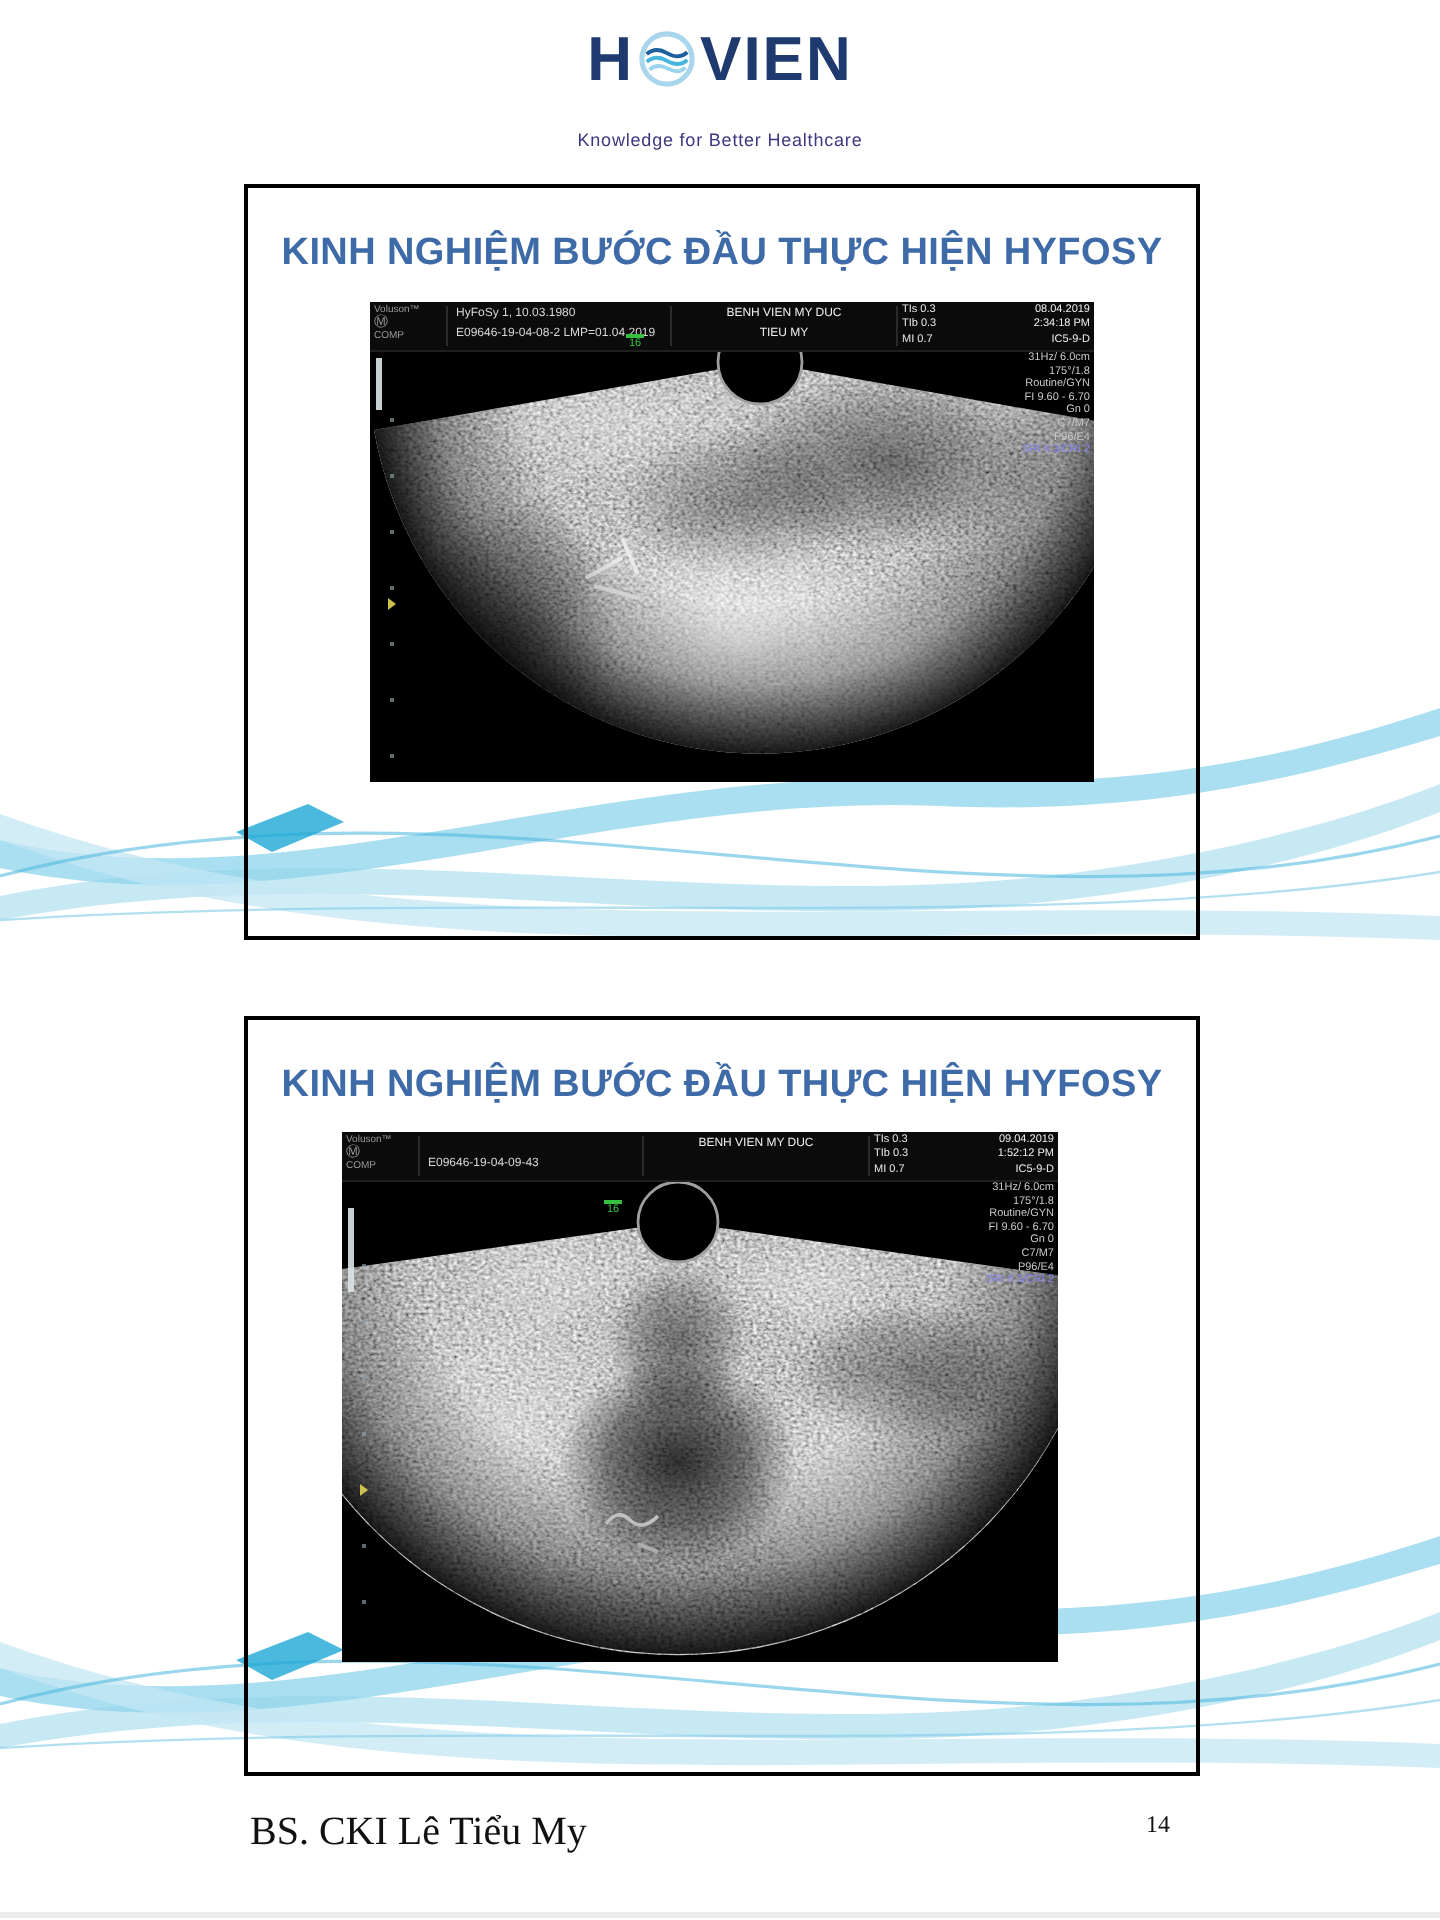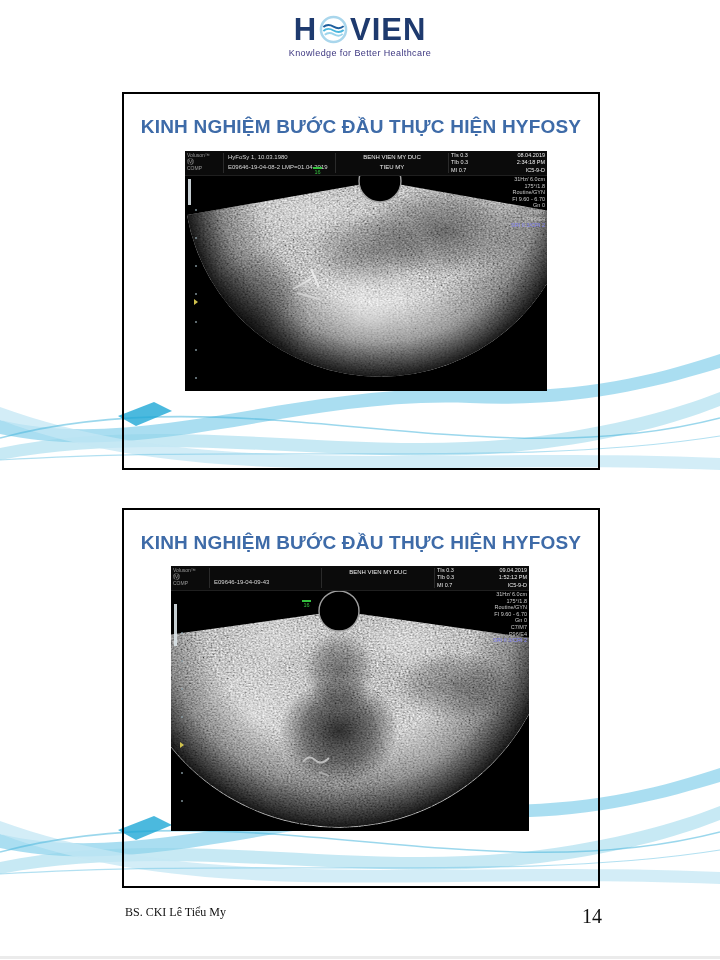--- a/index.html
+++ b/index.html
@@ -3,21 +3,21 @@
 <meta charset="utf-8">
 <style>
   html,body{margin:0;padding:0;background:#fff;}
   .page{position:relative;width:720px;height:960px;background:#fff;overflow:hidden;font-family:"Liberation Sans",sans-serif;}
 
   
   .logo-wrap{position:absolute;top:14px;left:0;right:0;text-align:center;z-index:6;}
   .logo-row{display:inline-flex;align-items:center;justify-content:center;gap:1px;}
   .logo-txt{font-weight:bold;font-size:31px;letter-spacing:1px;color:#1e3a6e;line-height:1;}
   .logo-o{display:inline-block;width:29px;height:29px;margin:0 1px;}
-  .logo-tagline{margin-top:3px;font-size:9px;letter-spacing:.4px;color:#3d3780;}
+  .logo-tagline{margin-top:20px;font-size:9px;letter-spacing:.4px;color:#3d3780;}
 
   
   .waves{position:absolute;left:0;width:720px;height:120px;z-index:2;pointer-events:none;}
   .w1{top:352px;} .w2{top:766px;}
 
   
   .slide{position:absolute;left:122px;width:478px;border:2.5px solid #000;box-sizing:border-box;z-index:4;background:transparent;}
   .s1{top:92px;height:378px;}
   .s2{top:508px;height:380px;}
   .slide-title{margin:0;padding-top:22px;text-align:center;font-size:19px;font-weight:bold;letter-spacing:.2px;color:#3e6ba8;}
@@ -44,22 +44,22 @@
   .us-lbar{position:absolute;left:3px;width:3px;background:#dde6ea;opacity:.9;z-index:3;}
   .lb1{top:28px;height:26px;} .lb2{top:38px;height:42px;}
   .us-dots{position:absolute;left:10px;width:2px;z-index:3;opacity:.65;
     background:repeating-linear-gradient(180deg,#8fa3ab 0 2px,transparent 2px 28px);}
   .d1{top:58px;bottom:10px;} .d2{top:66px;bottom:10px;}
   .us-caret{position:absolute;left:9px;width:0;height:0;z-index:3;
     border-left:4px solid #cfc14d;border-top:3px solid transparent;border-bottom:3px solid transparent;}
   .c1{top:148px;} .c2{top:176px;}
 
   
-  .footer-author{position:absolute;left:125px;top:905px;font-family:"Liberation Serif",serif;font-size:12px;color:#111;z-index:6;}
-  .footer-page{position:absolute;left:556px;top:905px;width:46px;text-align:right;font-family:"Liberation Serif",serif;font-size:20px;color:#111;z-index:6;}
+  .footer-author{position:absolute;left:125px;top:905px;font-family:"Liberation Serif",serif;font-size:20px;color:#111;z-index:6;}
+  .footer-page{position:absolute;left:556px;top:905px;width:46px;text-align:center;font-family:"Liberation Serif",serif;font-size:12px;color:#111;z-index:6;}
   .bottom-line{position:absolute;left:0;right:0;bottom:1px;height:3px;background:#ebebeb;z-index:1;}
 </style>
 </head>
 <body>
 
 <div class="page">
 
   <div class="logo-wrap">
     <div class="logo-row">
       <span class="logo-txt">H</span>

